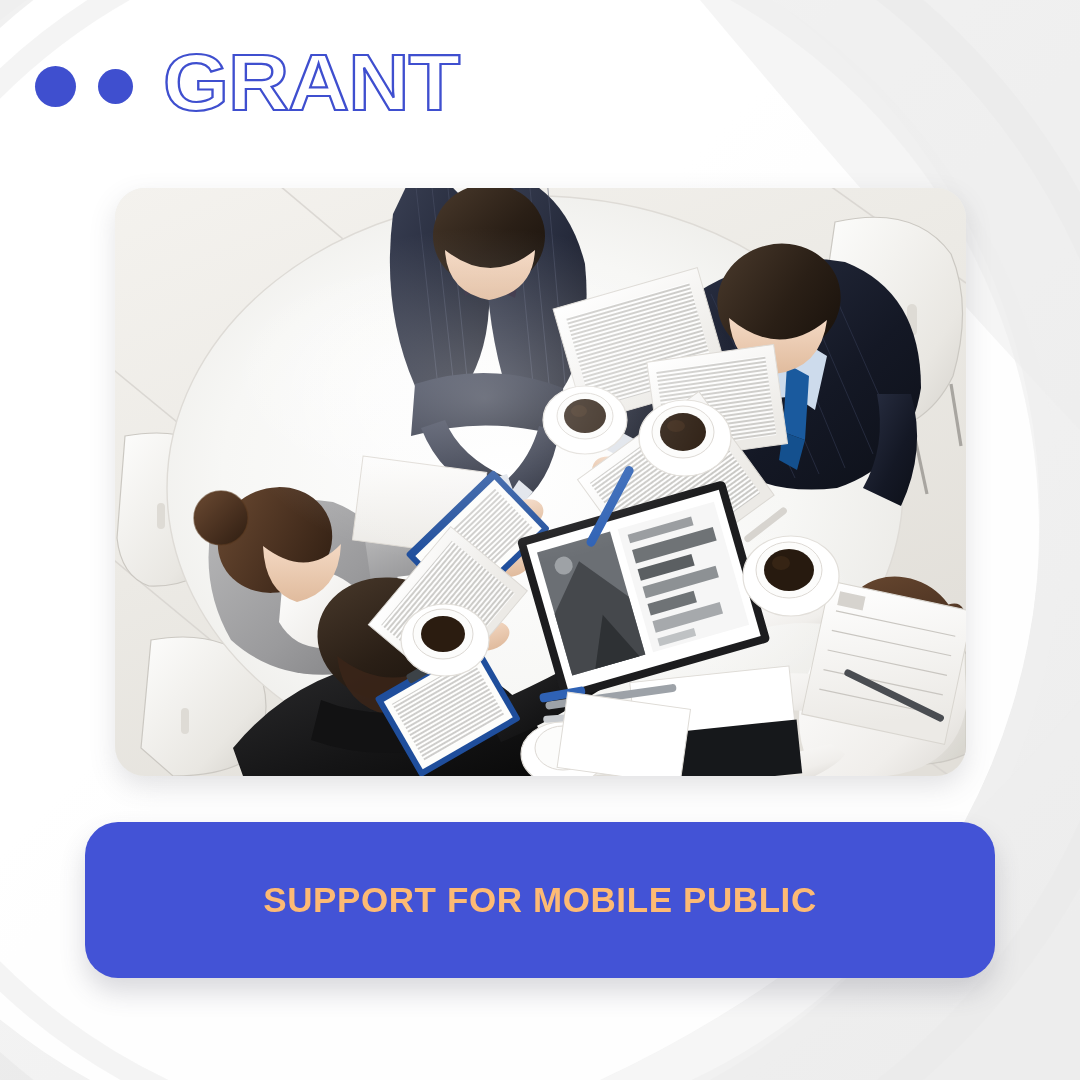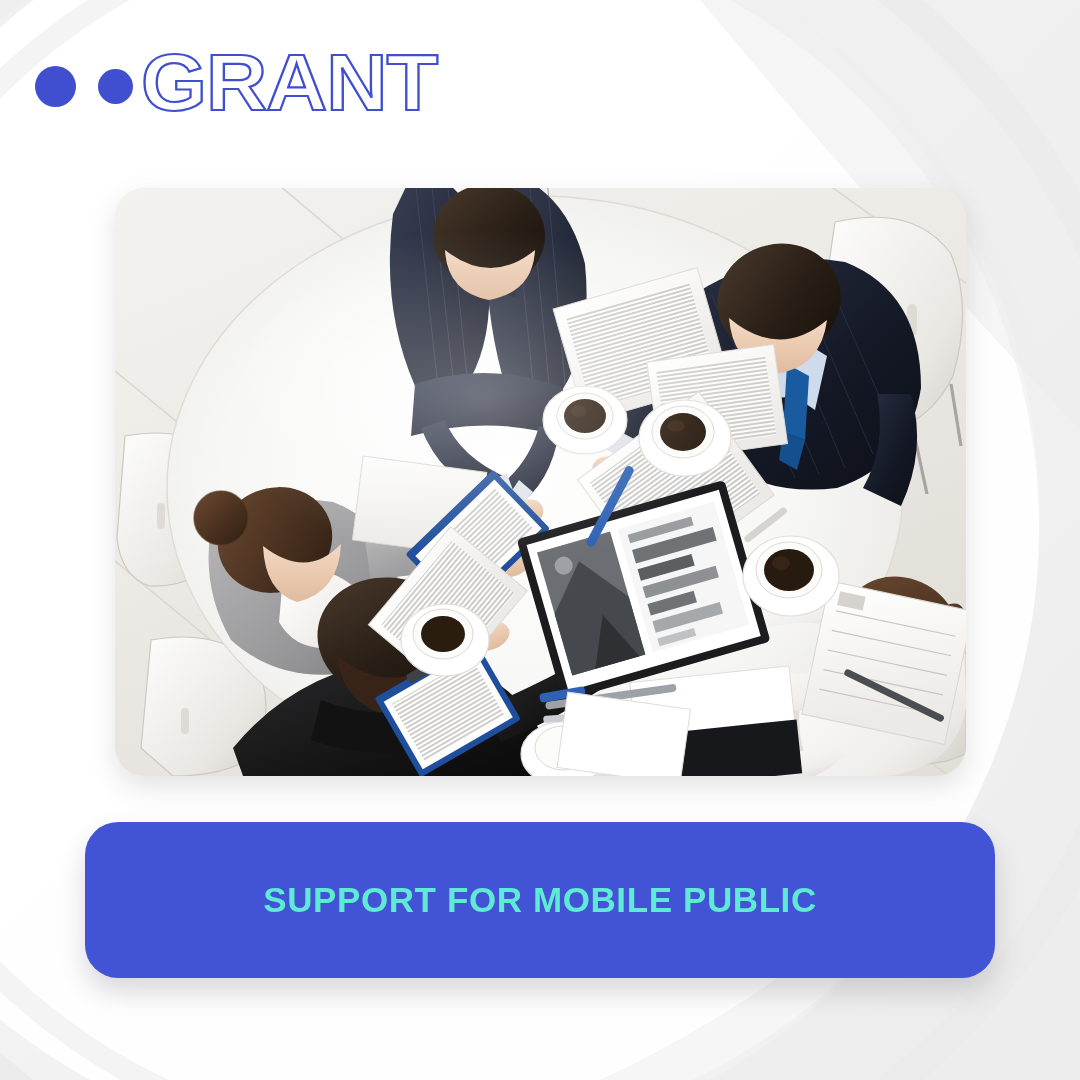--- a/index.html
+++ b/index.html
@@ -10,21 +10,21 @@
     overflow:hidden;
     position:relative;
   }
 
   
   #bg-layer{ position:absolute; inset:0; width:1080px; height:1080px; }
 
   
   #logo{
     position:absolute; left:30px; top:52px;
-    display:flex; align-items:center; 
+    display:flex; align-items:center; gap:22px;
     height:68px;
   }
   #logo-dots{ display:flex; align-items:center; gap:22px; padding-left:5px;}
   .dot{ border-radius:50%; background:#3f4fcf; display:block; }
   .dot.big{ width:41px; height:41px; }
   .dot.small{ width:35px; height:35px; }
   #logo-word{
     font-size:80px;
     font-weight:700;
     letter-spacing:-1px;
@@ -56,21 +56,21 @@
     position:absolute;
     left:85px; top:822px;
     width:910px; height:156px;
     background:#4353d6;
     border-radius:33px;
     box-shadow:0 14px 26px rgba(70,70,90,.20);
     display:flex; flex-direction:column;
     align-items:center; justify-content:center;
   }
   .banner-line{
-    color:#5eead4;
+    color:#fdba74;
     font-size:35px;
     font-weight:700;
     letter-spacing:.6px;
     line-height:1.35;
     text-align:right;
     white-space:nowrap;
     font-family:"Liberation Sans", sans-serif;
   }
 </style>
 </head>

